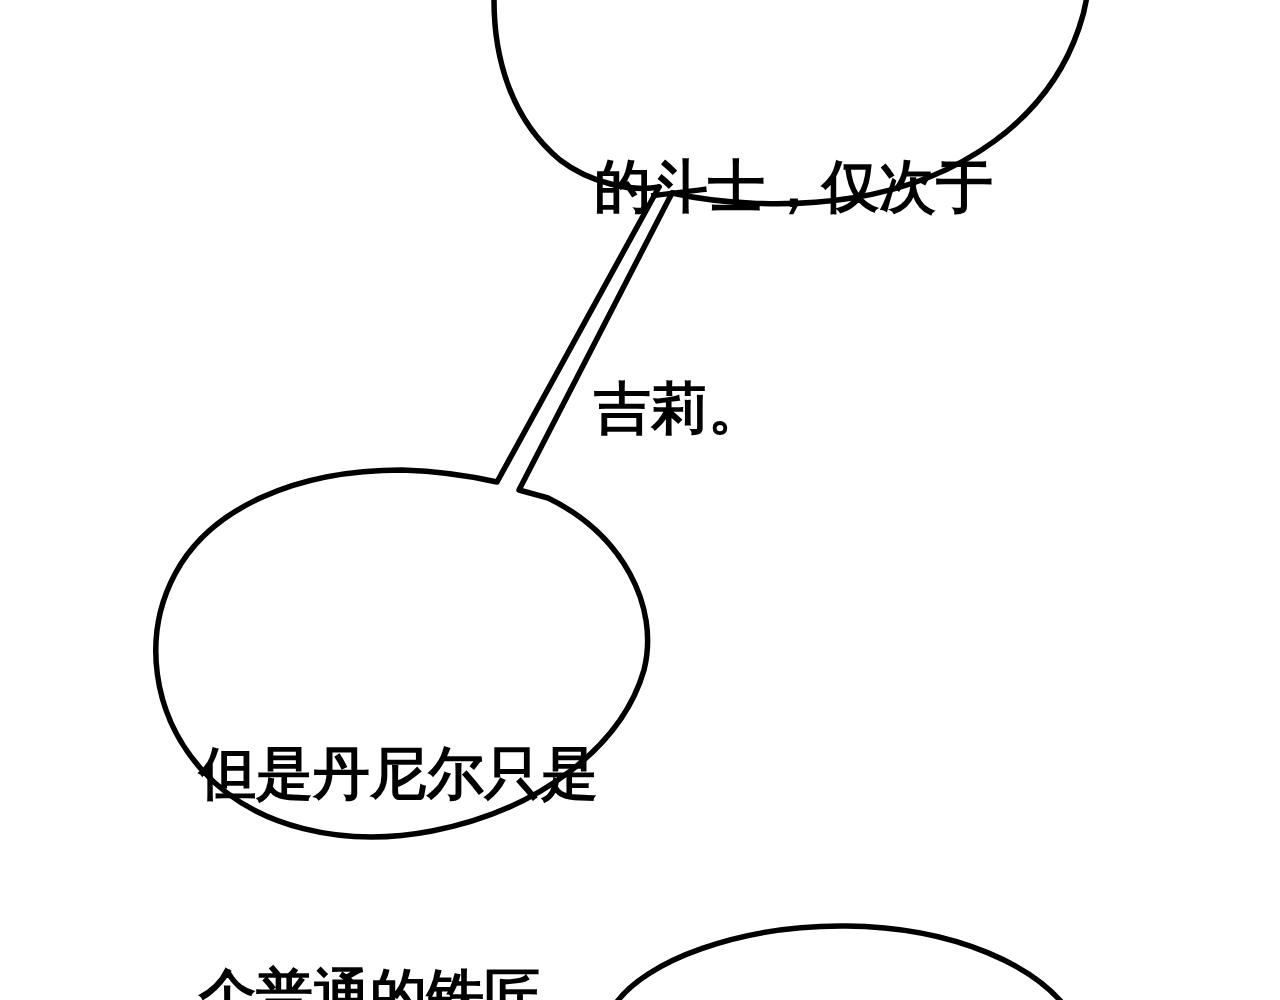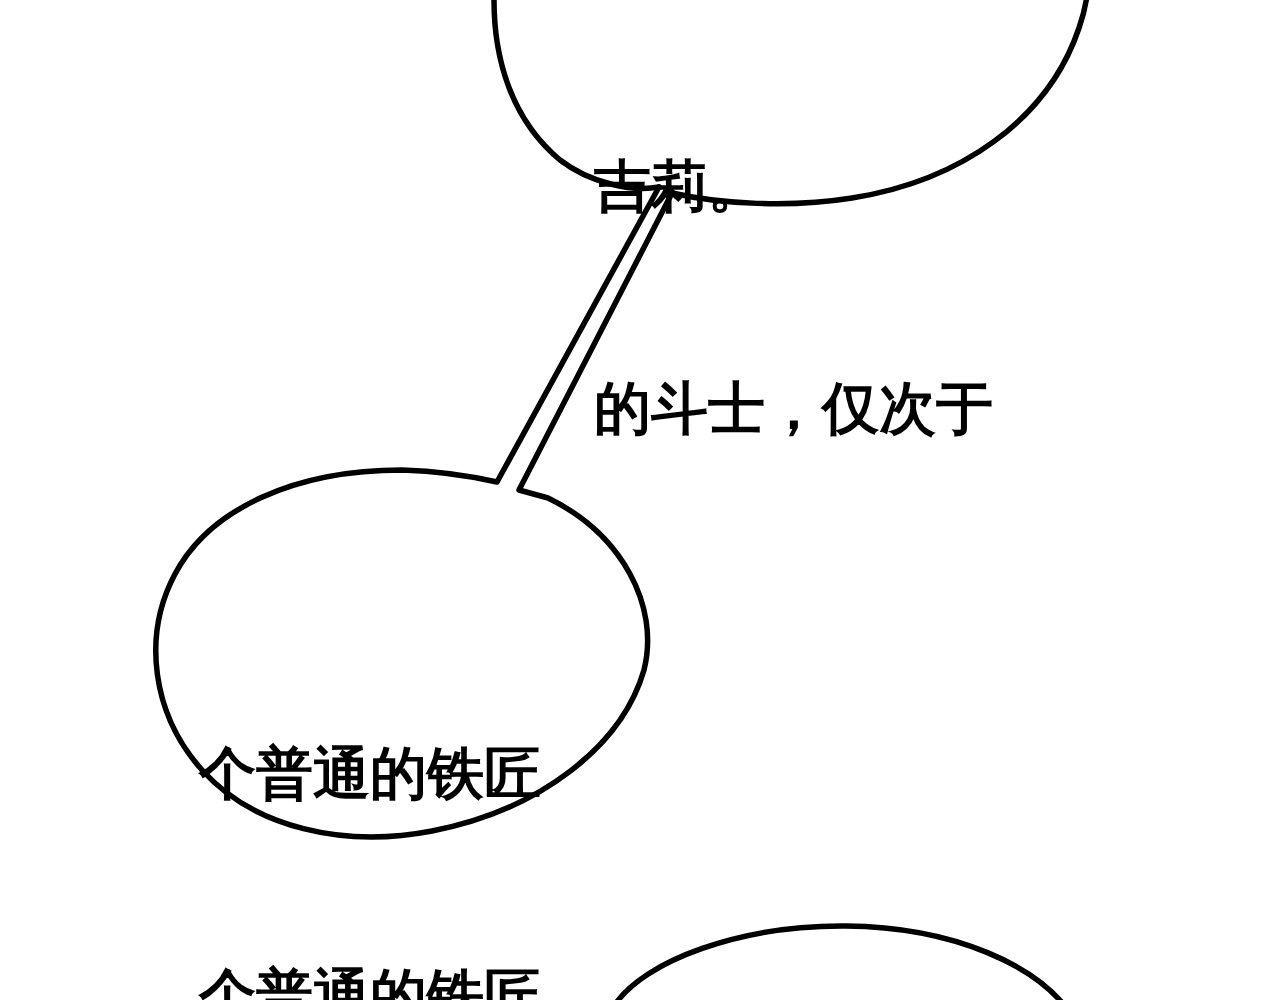--- a/index.html
+++ b/index.html
@@ -110,22 +110,22 @@
                C 900,914 1010,950 1058,1010
                C 1080,1040 1086,1070 1084,1100
                L 600,1100 Z"></path>
       <path fill="none" stroke="#000000" stroke-width="5.5" stroke-linecap="round" stroke-linejoin="round" d="M 614,1006
                C 644,960 742,925 846,926
                C 954,927 1040,966 1072,1016"></path>
     </g>
   </svg>
 
   <div id="bubble1-text" class="bubble-text">
+    <span class="txt-line">的斗士，仅次于</span>
     <span class="txt-line">吉莉。</span>
-    <span class="txt-line">的斗士，仅次于</span>
   </div>
 
   <div id="bubble2-text" class="bubble-text">
-    <span class="txt-line">个普通的铁匠</span>
+    <span class="txt-line">但是丹尼尔只是</span>
     <span class="txt-line">个普通的铁匠。</span>
   </div>
 
 </div>
 
 </body></html>

